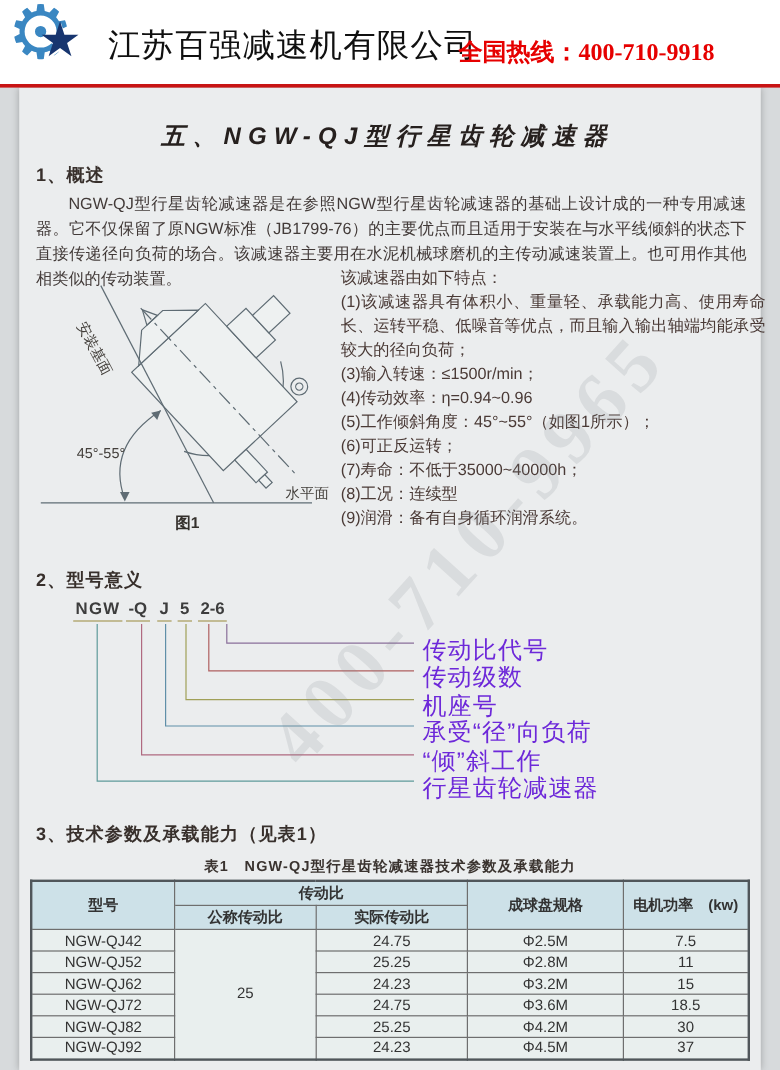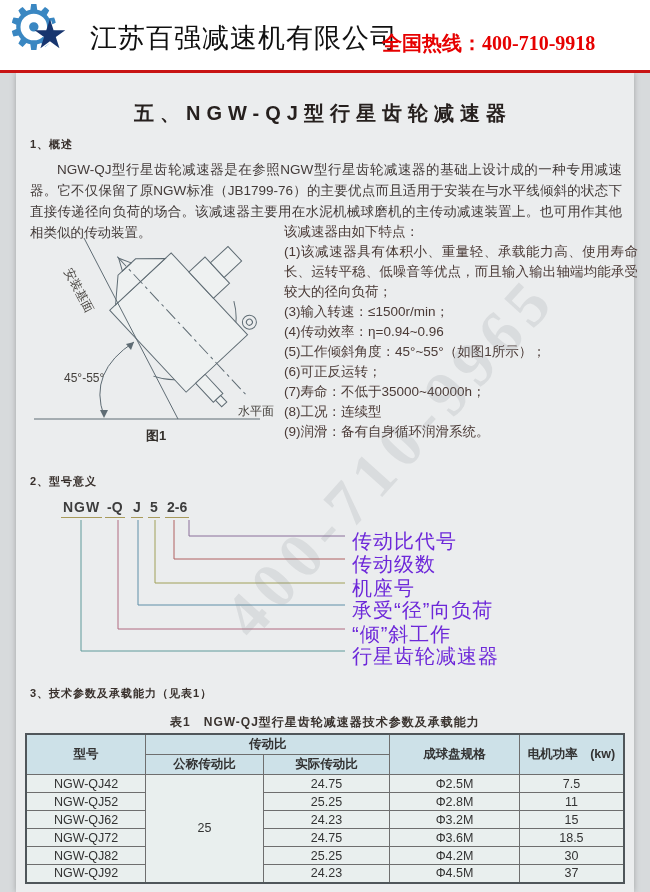--- a/index.html
+++ b/index.html
@@ -22,22 +22,22 @@
   .panel { position:absolute; left:16px; top:73px; width:618px; height:819px; background:#ebedee; box-shadow:0 0 6px rgba(0,0,0,.25); z-index:1; }
   .content { position:absolute; left:0; top:73px; width:650px; height:819px; z-index:2; }
   .watermark {
     position:absolute; left:110px; top:420px; width:560px; z-index:4;
     transform:rotate(-48deg); transform-origin:center;
     font-size:64px; font-weight:bold; letter-spacing:8px;
     color:rgba(130,135,142,0.17); pointer-events:none; text-align:center;
     font-family:"Liberation Serif","DejaVu Serif",serif;
   }
   .page-title { position:absolute; left:0; top:27px; width:646px; text-align:center;
-    font-size:20px; font-weight:bold; letter-spacing:6px; color:#26201e; }
-  .sec-heading { position:absolute; font-size:11px; font-weight:bold; color:#38302c; letter-spacing:1px; }
+    font-size:20px; font-weight:bold; letter-spacing:6px; color:#26201e;font-style:italic; }
+  .sec-heading { position:absolute; font-size:15px; font-weight:bold; color:#38302c; letter-spacing:1px; }
   .para { position:absolute; left:30px; top:86px; width:592px; font-size:13.5px; line-height:21px;
     color:#423a38; text-align:justify; text-indent:2em; }
   
   .features { position:absolute; left:284px; top:149px; width:354px; font-size:13.5px; line-height:20px; color:#4a3a36; }
   .features div { text-align:justify; }
   
   .figure { position:absolute; left:28px; top:159px; width:256px; height:214px; }
   .fig-label { font-size:12px; fill:#44403c; }
   .fig-caption { font-size:13px; font-weight:bold; fill:#34302c; }
   .draw { stroke:#5f6c74; fill:none; stroke-width:1; }

